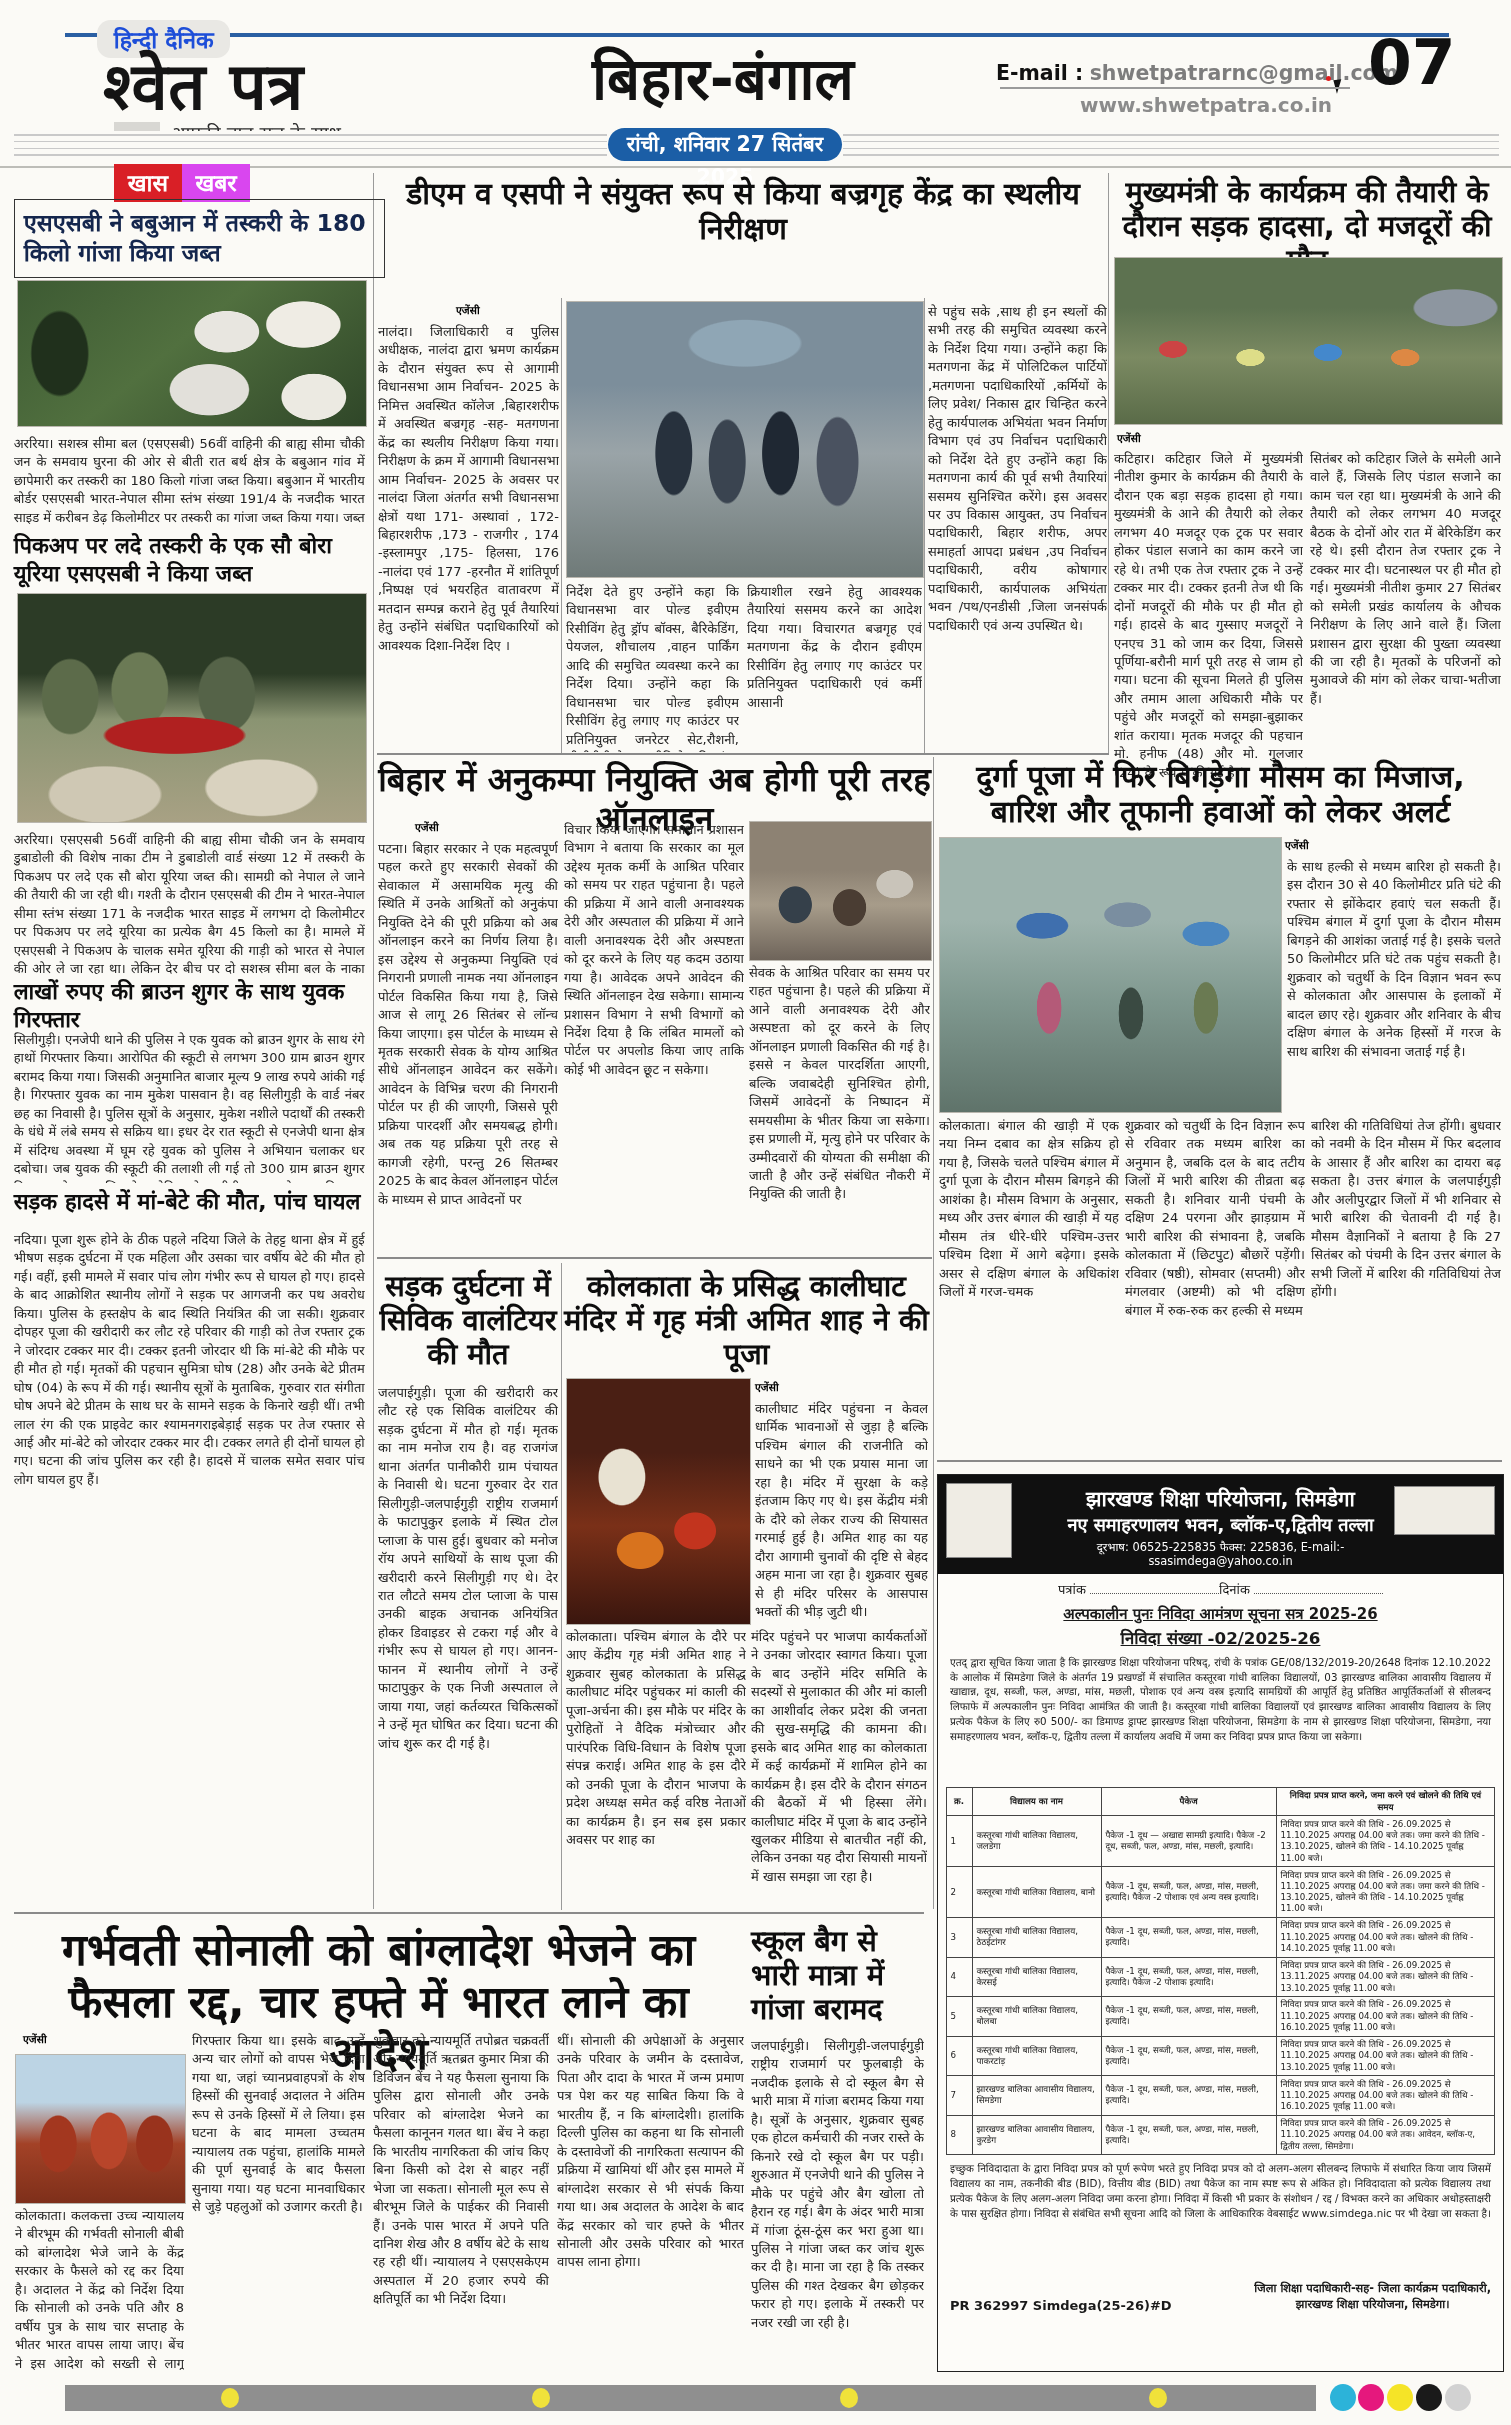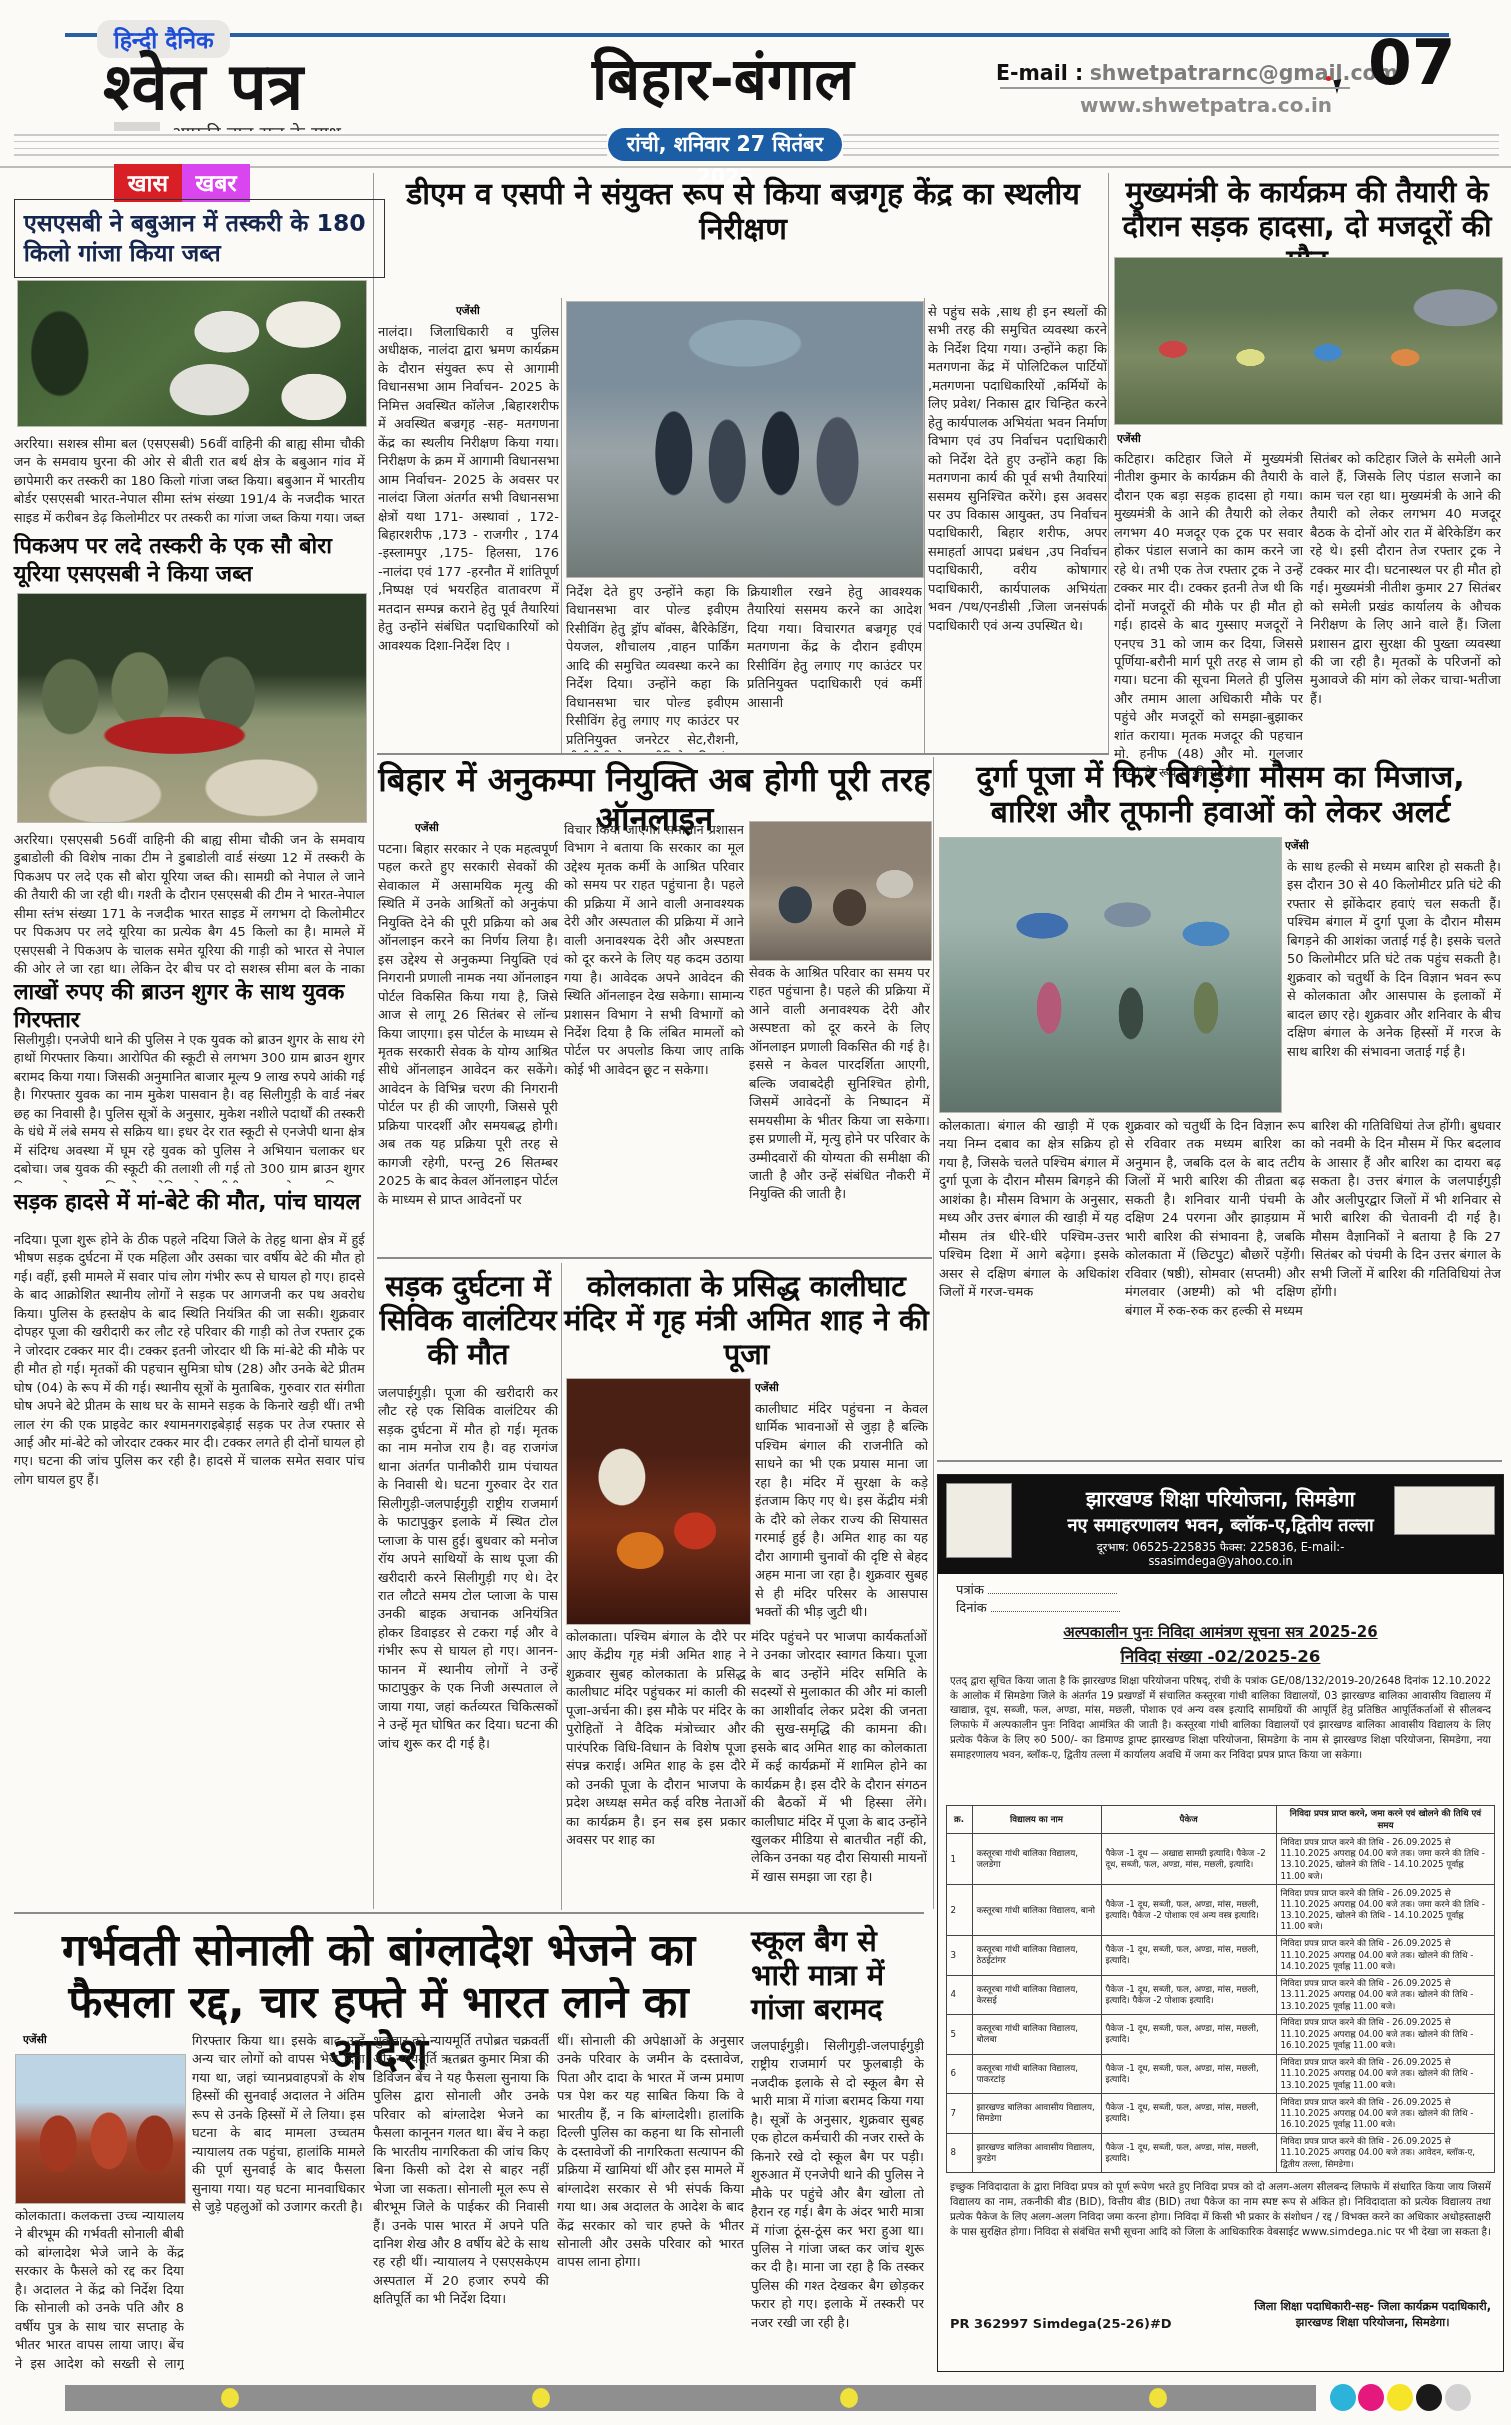--- a/index.html
+++ b/index.html
@@ -191,21 +191,21 @@
   <div class="abs body-txt" style="left:751px;top:2037px;width:173px;height:335px;">जलपाईगुड़ी। सिलीगुड़ी-जलपाईगुड़ी राष्ट्रीय राजमार्ग पर फुलबाड़ी के नजदीक इलाके से दो स्कूल बैग से भारी मात्रा में गांजा बरामद किया गया है। सूत्रों के अनुसार, शुक्रवार सुबह एक होटल कर्मचारी की नजर रास्ते के किनारे रखे दो स्कूल बैग पर पड़ी। शुरुआत में एनजेपी थाने की पुलिस ने मौके पर पहुंचे और बैग खोला तो हैरान रह गई। बैग के अंदर भारी मात्रा में गांजा ठूंस-ठूंस कर भरा हुआ था। पुलिस ने गांजा जब्त कर जांच शुरू कर दी है। माना जा रहा है कि तस्कर पुलिस की गश्त देखकर बैग छोड़कर फरार हो गए। इलाके में तस्करी पर नजर रखी जा रही है।</div>
 
   <div class="tender-box" style="left:937px;top:1474px;width:565px;height:896px;">
     <div class="tender-head" style="position:relative;height:90px;padding:6px 91px 3px;">
       <div style="position:absolute;left:7.6px;top:7.6px;width:64px;height:73px;background:#efece4;border:0.8px solid #888;"></div>
       <div style="position:absolute;right:7.6px;top:10.6px;width:99px;height:47px;background:#efece4;border:0.8px solid #888;"></div>
       <div style="font-size:20.5px;font-weight:bold;padding-top:3px;">झारखण्ड शिक्षा परियोजना, सिमडेगा</div>
       <div style="font-size:18px;font-weight:bold;">नए समाहरणालय भवन, ब्लॉक-ए,द्वितीय तल्ला</div>
       <div style="font-size:11.4px;margin-top:3px;">दूरभाष: 06525-225835 फैक्स: 225836, E-mail:- ssasimdega@yahoo.co.in</div>
     </div>
-    <div style="display:flex;justify-content:center;padding:6px 18px 0;font-size:13px;flex-direction:column;">
+    <div style="display:flex;justify-content:center;padding:6px 18px 0;font-size:13px;">
       <span><span>पत्रांक</span> <span class="dotted" style="width:129px;"></span></span>
       <span><span>दिनांक</span> <span class="dotted" style="width:129px;"></span></span>
     </div>
     <div style="text-align:center;font-size:15px;font-weight:bold;text-decoration:underline;margin-top:4.6px;">अल्पकालीन पुनः निविदा आमंत्रण सूचना सत्र 2025-26</div>
     <div style="text-align:center;font-size:16.7px;font-weight:bold;text-decoration:underline;margin-top:3px;">निविदा संख्या -02/2025-26</div>
     <div style="padding:6px 12px 4.6px;font-size:10.3px;line-height:1.45;text-align:justify;height:128px;overflow:hidden;">एतद् द्वारा सूचित किया जाता है कि झारखण्ड शिक्षा परियोजना परिषद्, रांची के पत्रांक GE/08/132/2019-20/2648 दिनांक 12.10.2022 के आलोक में सिमडेगा जिले के अंतर्गत 19 प्रखण्डों में संचालित कस्तूरबा गांधी बालिका विद्यालयों, 03 झारखण्ड बालिका आवासीय विद्यालय में खाद्यान्न, दूध, सब्जी, फल, अण्डा, मांस, मछली, पोशाक एवं अन्य वस्त्र इत्यादि सामग्रियों की आपूर्ति हेतु प्रतिष्ठित आपूर्तिकर्ताओं से सीलबन्द लिफाफे में अल्पकालीन पुनः निविदा आमंत्रित की जाती है। कस्तूरबा गांधी बालिका विद्यालयों एवं झारखण्ड बालिका आवासीय विद्यालय के लिए प्रत्येक पैकेज के लिए रु0 500/- का डिमाण्ड ड्राफ्ट झारखण्ड शिक्षा परियोजना, सिमडेगा के नाम से झारखण्ड शिक्षा परियोजना, सिमडेगा, नया समाहरणालय भवन, ब्लॉक-ए, द्वितीय तल्ला में कार्यालय अवधि में जमा कर निविदा प्रपत्र प्राप्त किया जा सकेगा।</div>
 
     <div style="padding:0 7.6px;">
       <table class="tender">
         <colgroup>

